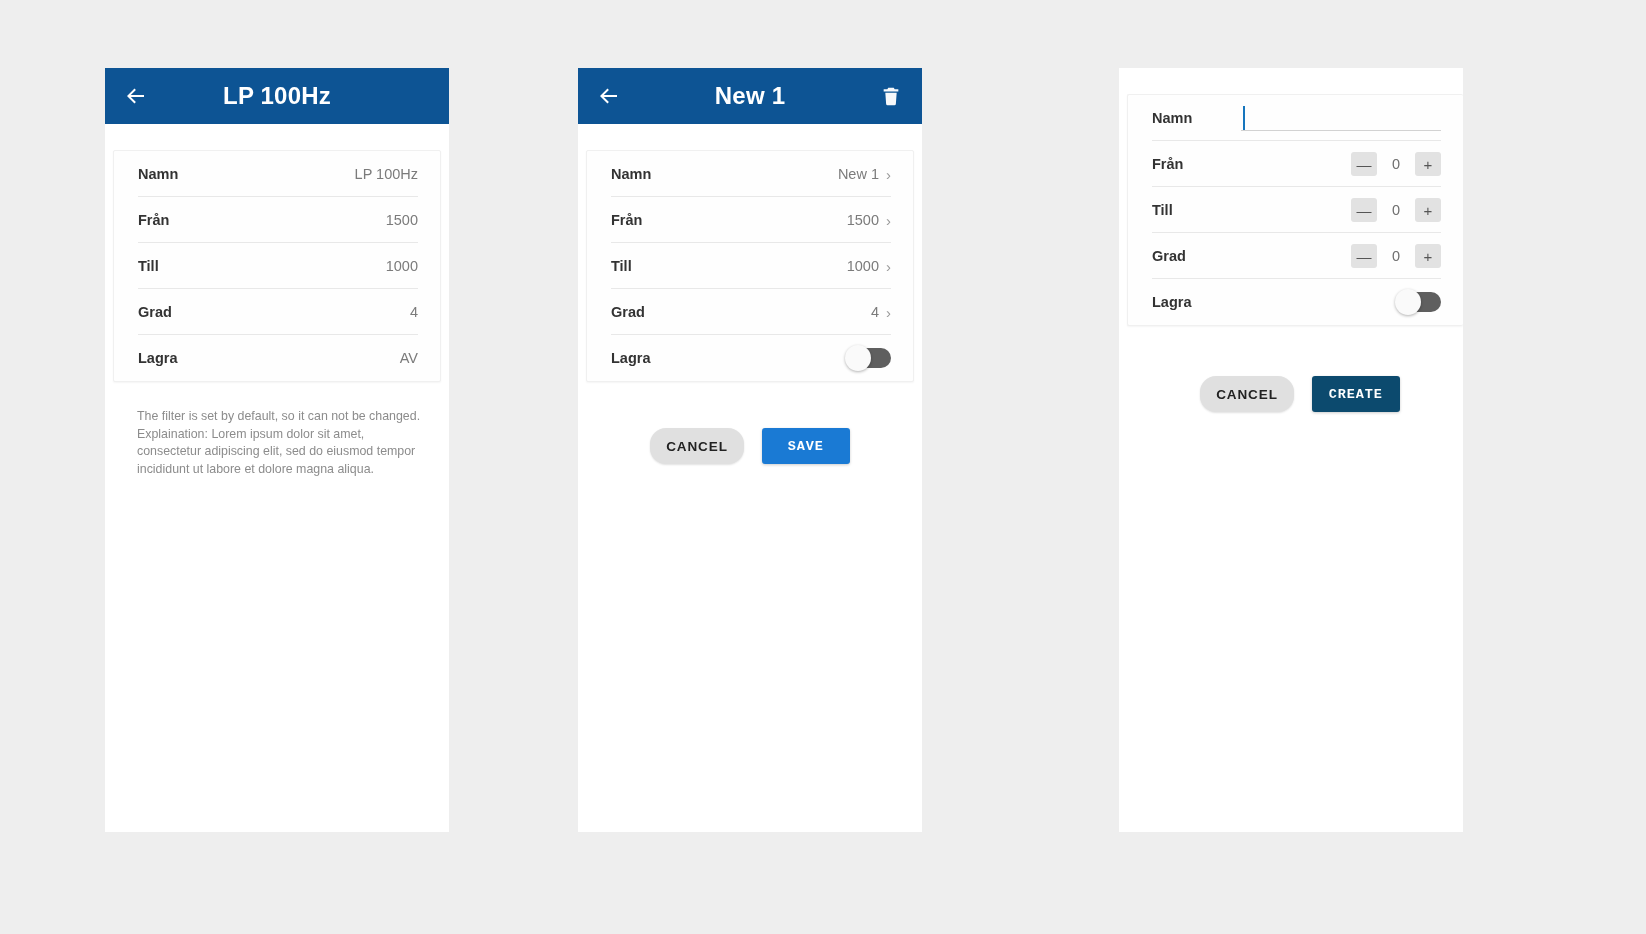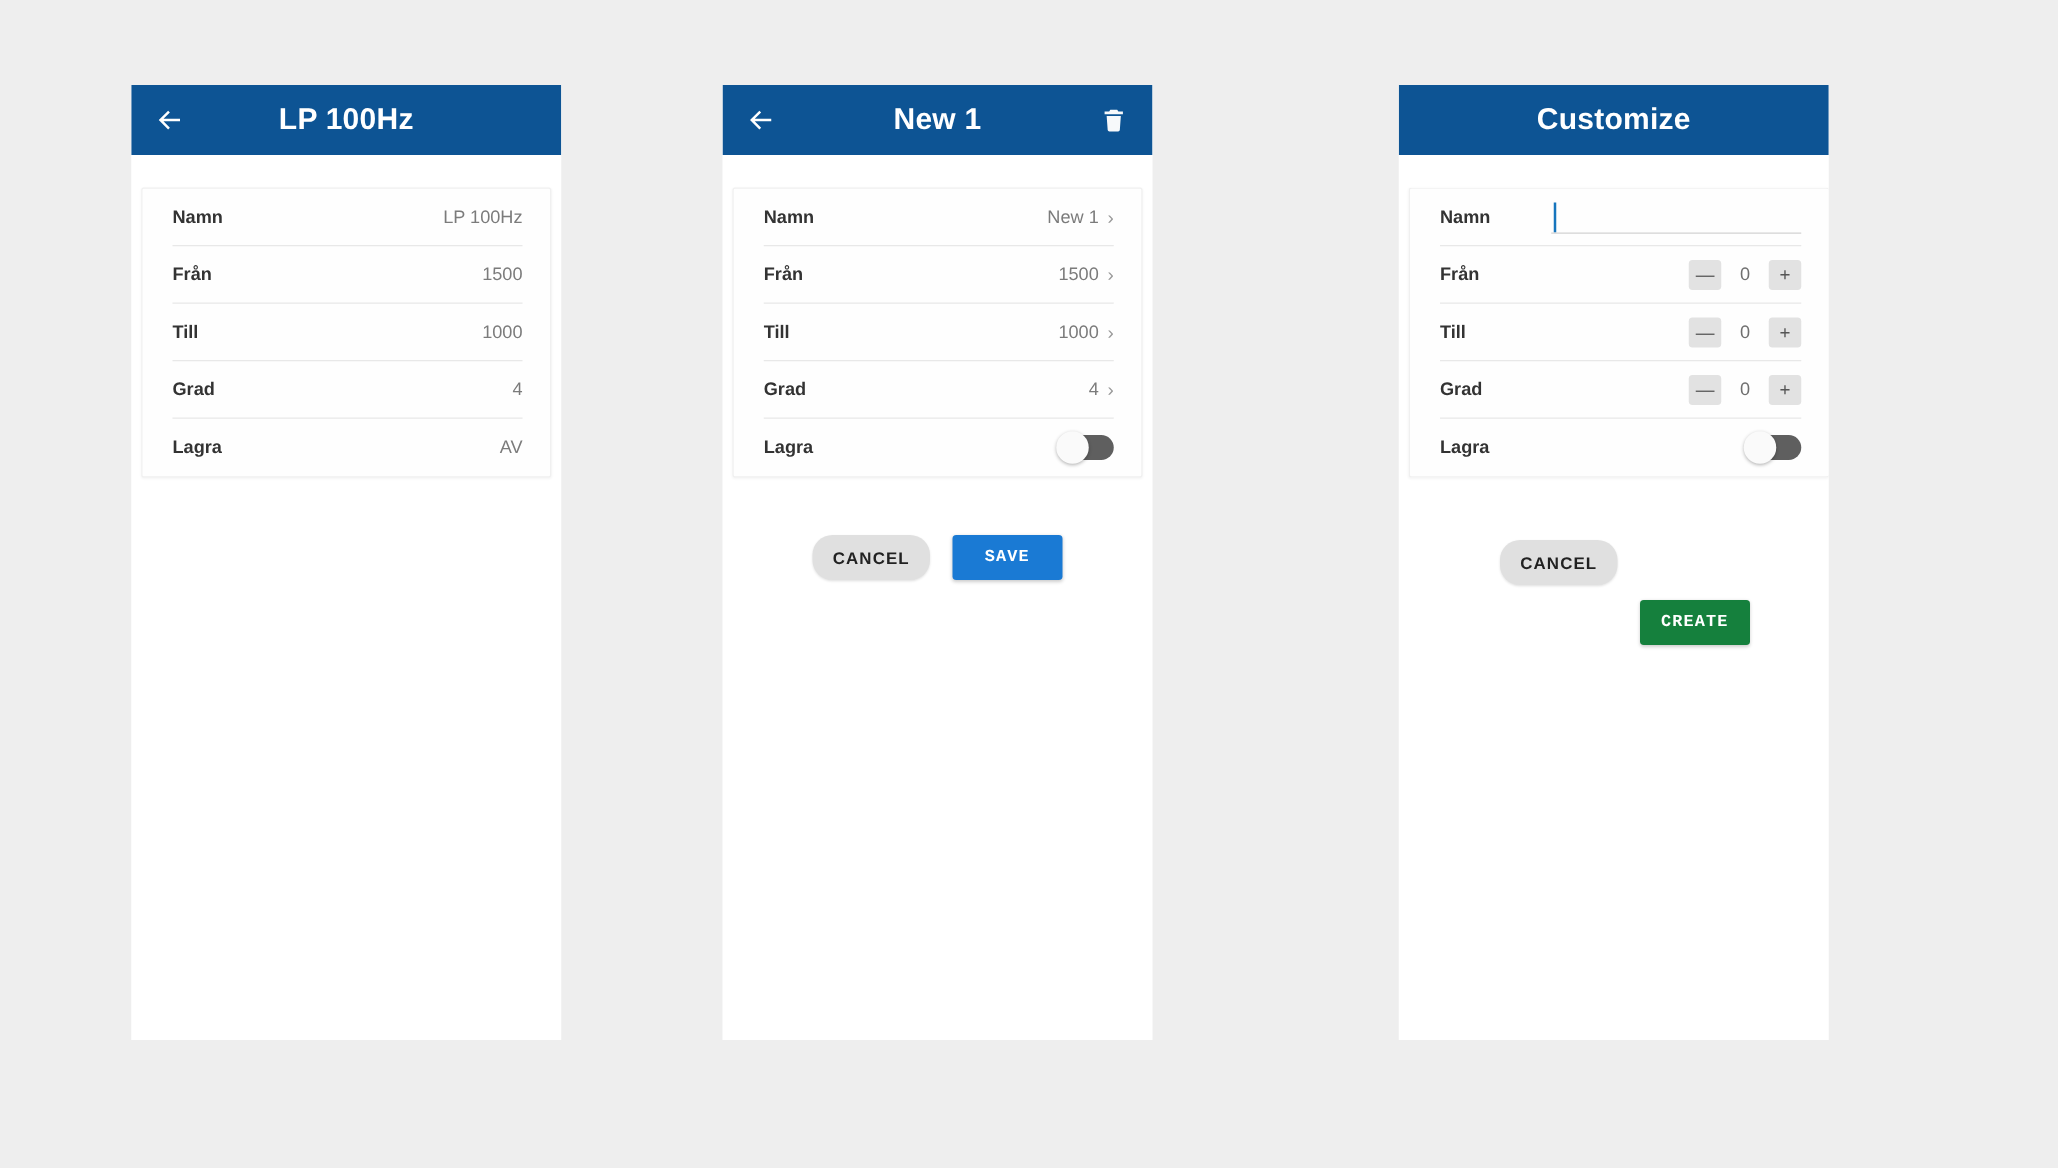--- a/index.html
+++ b/index.html
@@ -219,21 +219,21 @@
     color: #222222;
     box-shadow: 0 1px 2px rgba(0,0,0,0.12);
     border-radius: 16px;
   }
   .btn-primary {
     background: #1a7ad4;
     color: #ffffff;
     box-shadow: 0 1px 3px rgba(0,0,0,0.2);
     font-family: Liberation Mono, monospace;
   }
-  .btn-primary.create { background: #15803d; margin-top: 48px; }
+  .btn-primary.create { background: #0c4a6e; }
 </style>
 </head>
 <body>
 
 <div class="stage">
 
   <div class="panel" id="panel-1">
 
     <div class="appbar">
       <div class="icon-btn">
@@ -267,20 +267,26 @@
         <span class="row-spacer"></span>
         <span class="row-value">4</span>
       </div>
       <div class="row last">
         <span class="row-label">Lagra</span>
         <span class="row-spacer"></span>
         <span class="row-value">AV</span>
       </div>
     </div>
 
+    <div class="explain">
+      <div>The filter is set by default, so it can not be changed.</div>
+      <div>Explaination: Lorem ipsum dolor sit amet,</div>
+      <div>consectetur adipiscing elit, sed do eiusmod tempor</div>
+      <div>incididunt ut labore et dolore magna aliqua.</div>
+    </div>
   </div>
 
   <div class="panel" id="panel-2">
 
     <div class="appbar">
       <div class="icon-btn">
         <span>
           <svg width="24" height="24" viewBox="0 0 24 24">
             <path d="M20 11H6.8l5.1-5.1-1.4-1.4L3 12l7.5 7.5 1.4-1.4L6.8 13H20z" fill="#ffffff"></path>
           </svg>
@@ -331,23 +337,20 @@
     </div>
 
     <div class="actions">
       <button class="btn btn-flat">CANCEL</button>
       <button class="btn btn-primary">SAVE</button>
     </div>
   </div>
 
   <div class="panel" id="panel-3">
 
-    <div class="appbar">
-      <div class="appbar-title offset-both">Customize</div>
-    </div>
 
     <div class="card p3">
       <div class="row">
         <span class="row-label">Namn</span>
         <span class="row-spacer"></span>
         <div class="input-wrap">
           <div class="caret"></div>
           <input type="text" style="position: absolute; left: 0px; top: 0px; width: 100%; height: 100%; border: none; outline: none; background: transparent; font-family: &quot;Liberation Sans&quot;, sans-serif; font-size: 14.5px; color: rgb(68, 68, 68);" placeholder="">
           <div class="input-line"></div>
         </div>

